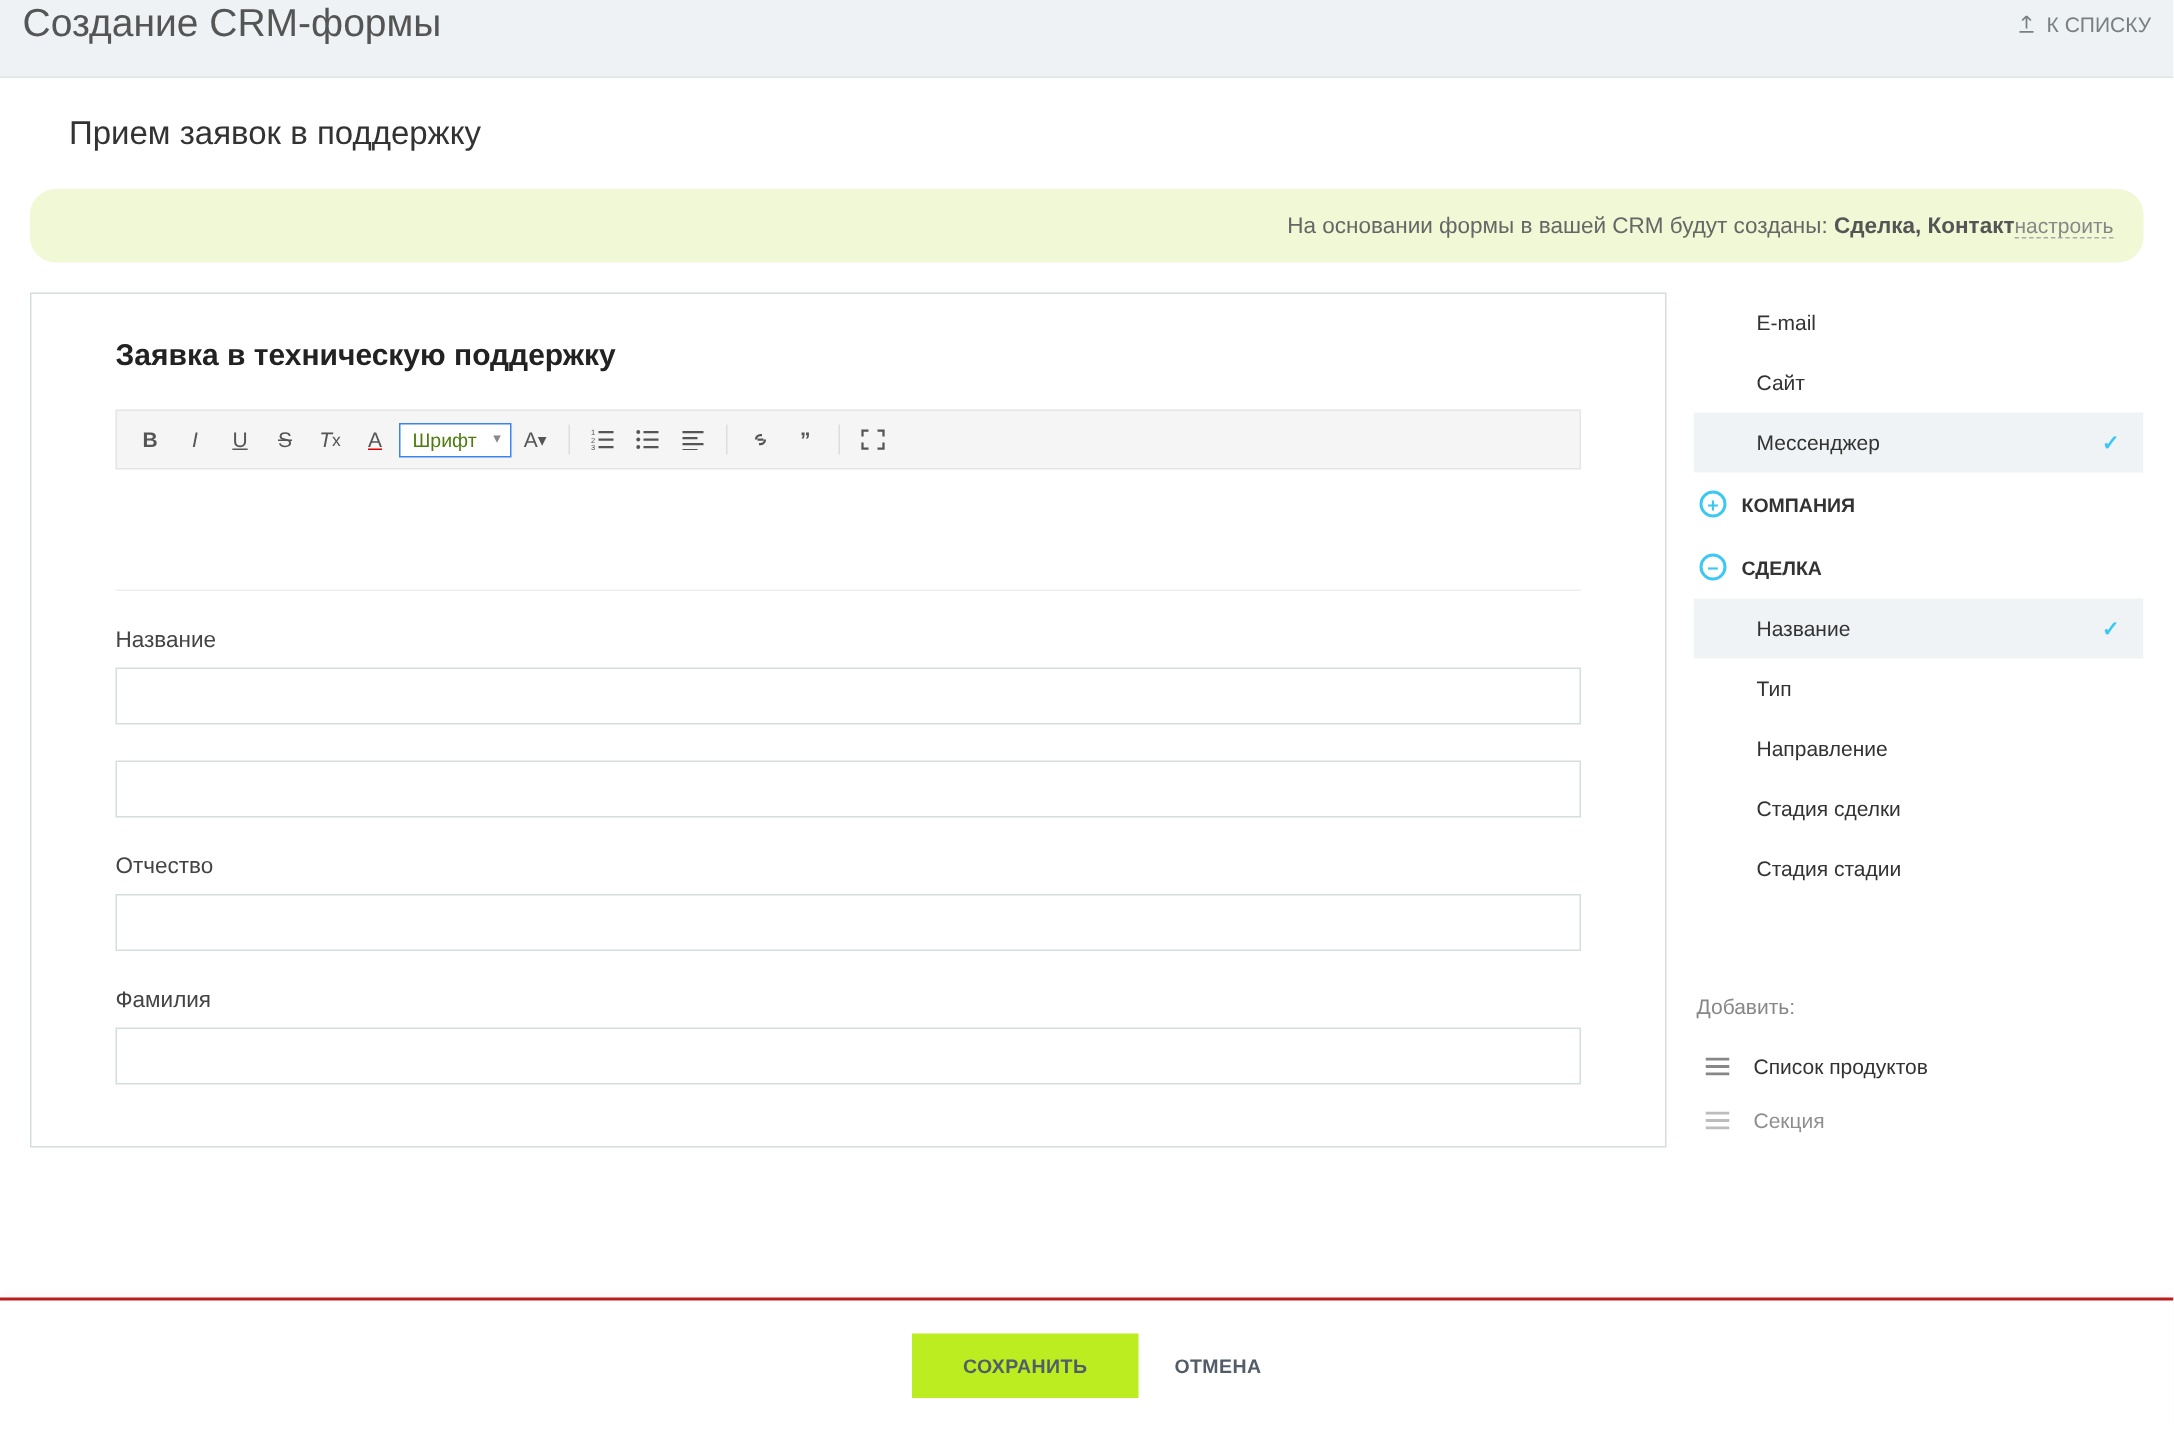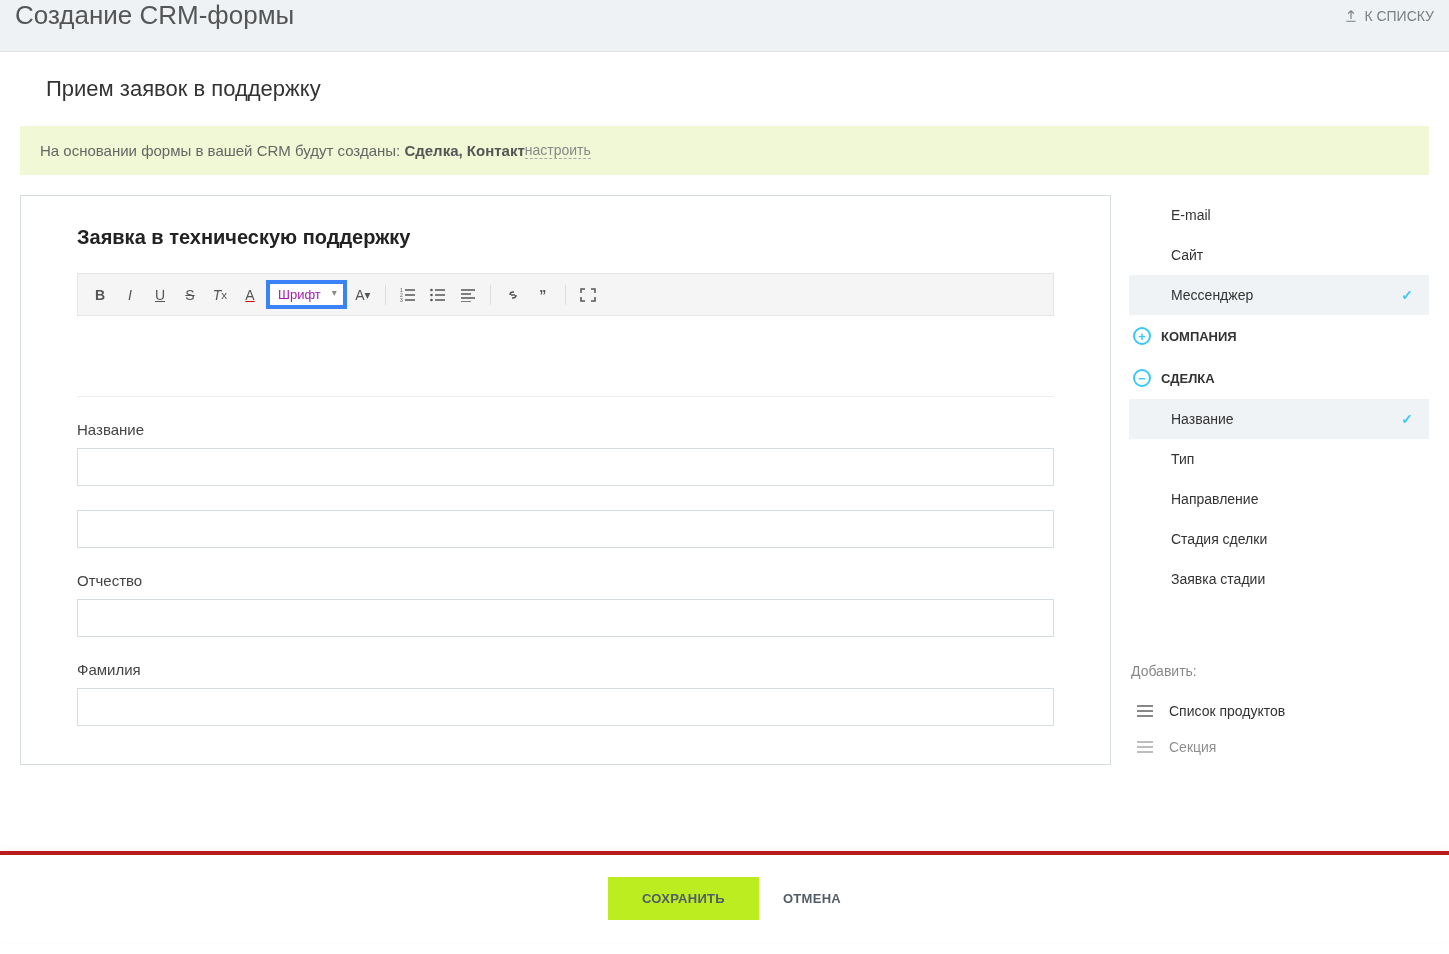--- a/index.html
+++ b/index.html
@@ -46,25 +46,26 @@
 .form-subtitle {
   font-size: 22px;
   font-weight: 300;
   color: #333;
   padding: 24px 26px 24px;
 }
 .info-strip {
   background: #f1f8d5;
   padding: 16px 20px;
   display: flex;
-  justify-content: flex-start;
+  justify-content: flex-end;
   align-items: center;
   color: #666;
   font-size: 15px;
   margin-bottom: 20px;
+  border-radius: 17px;
 }
 .info-strip .configure {
   color: #888;
   text-decoration: none;
   border-bottom: 1px dashed #aaa;
   cursor: pointer;
   font-size: 14px;
 }
 .info-strip b { color: #555; font-weight: 600; }
 
@@ -100,25 +101,25 @@
   height: 26px;
   display: flex;
   align-items: center;
   justify-content: center;
   color: #555;
   cursor: pointer;
   font-size: 14px;
 }
 .rte-sep { width: 1px; height: 20px; background: #ddd; margin: 0 6px; }
 .font-select {
-  border: 4px solid #3b82f6;
+  border: 1px solid #3b82f6;
   background: #fff;
   padding: 3px 22px 3px 8px;
   font-size: 13px;
-  color: #a21caf;
+  color: #4d7c0f;
   cursor: pointer;
   position: relative;
 }
 .font-select::after {
   content: '▾';
   position: absolute;
   right: 6px;
   top: 3px;
   color: #888;
   font-size: 10px;
@@ -215,25 +216,25 @@
   gap: 16px;
   padding: 10px 8px;
   color: #333;
   font-size: 14px;
   cursor: pointer;
 }
 .add-option svg { width: 16px; height: 12px; stroke: #888; fill: none; }
 
 .footer-bar {
   position: absolute;
-  bottom: 12px;
+  bottom: 0;
   left: 0;
   right: 0;
   background: #fff;
-  border-top: 4px solid #b91c1c;
+  border-top: 2px solid #b91c1c;
   padding: 22px 0;
   display: flex;
   justify-content: center;
   gap: 24px;
   align-items: center;
   box-shadow: 0 -2px 8px rgba(0,0,0,.04);
 }
 .btn-save {
   background: #bbed21;
   color: #535c69;
@@ -392,21 +393,21 @@
         <div class="field-item">
           <span>Тип</span>
         </div>
         <div class="field-item">
           <span>Направление</span>
         </div>
         <div class="field-item">
           <span>Стадия сделки</span>
         </div>
         <div class="field-item">
-          <span>Заявка стадии</span>
+          <span>Стадия стадии</span>
         </div>
       </div>
 
       <div class="sidebar-bottom">
         <div class="sidebar-bottom-label">Добавить:</div>
         <div class="add-option">
           <svg viewBox="0 0 16 12">
               <path d="M0 1h16M0 6h16M0 11h16" stroke-width="2"></path>
             </svg>
           <span>Список продуктов</span>

